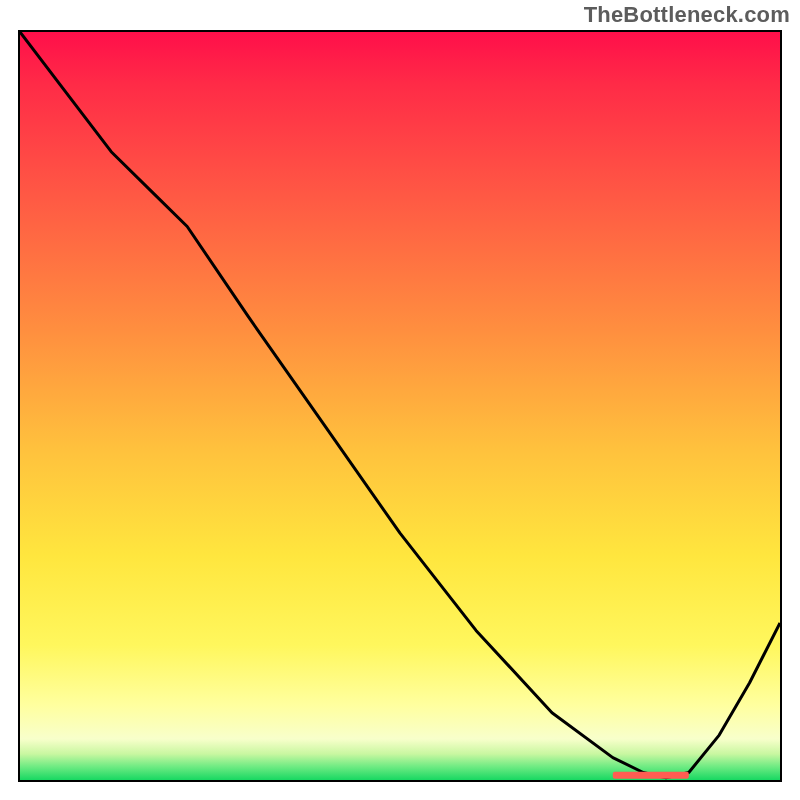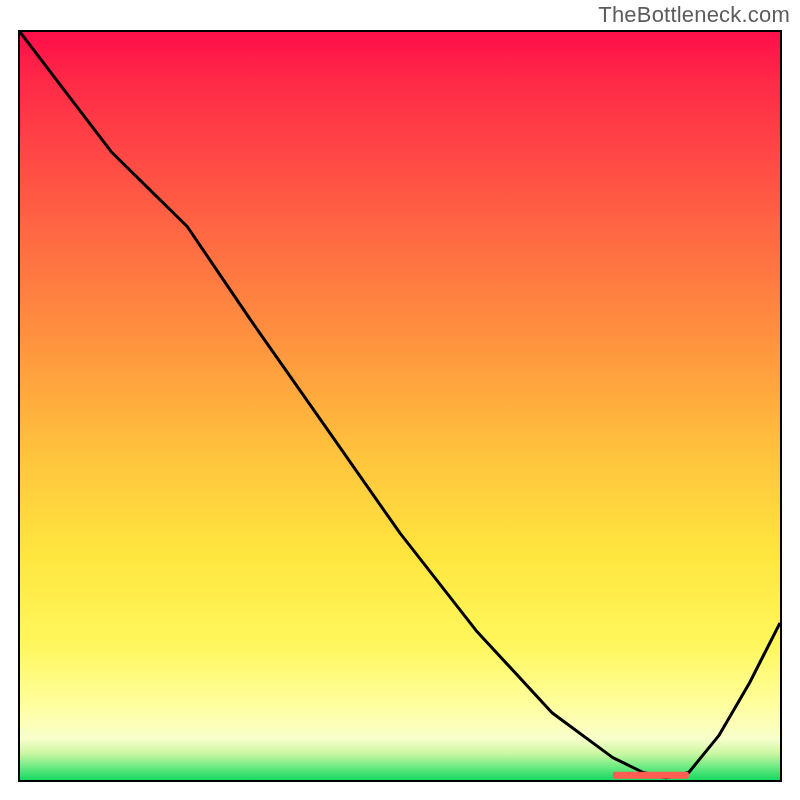--- a/index.html
+++ b/index.html
@@ -14,21 +14,21 @@
   .wrap {
     position: relative;
     width: 800px;
     height: 800px;
   }
   .watermark {
     position: absolute;
     top: 2px;
     right: 10px;
     font-size: 22px;
-    font-weight: 400;
+    font-weight: 700;
     color: #5c5c5c;
     letter-spacing: 0.2px;
   }
   .plot-outer {
     position: absolute;
     left: 18px;
     top: 30px;
     width: 764px;
     height: 752px;
     border: 2px solid #000;

